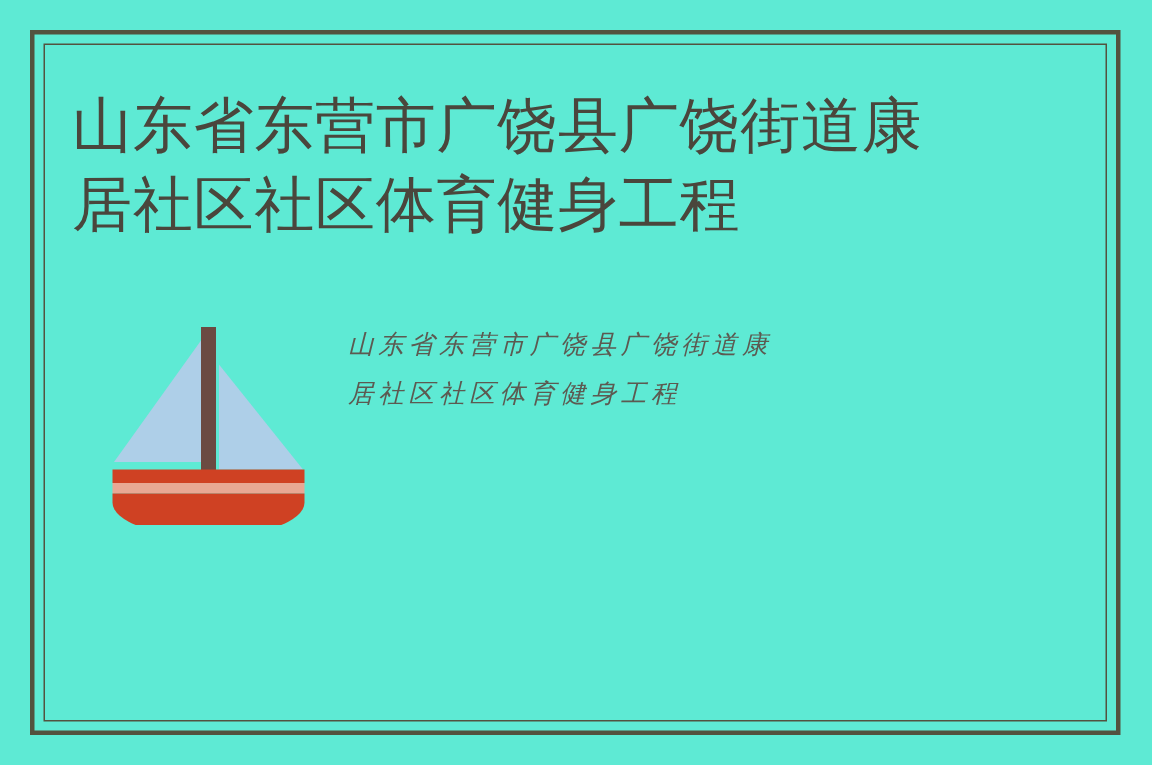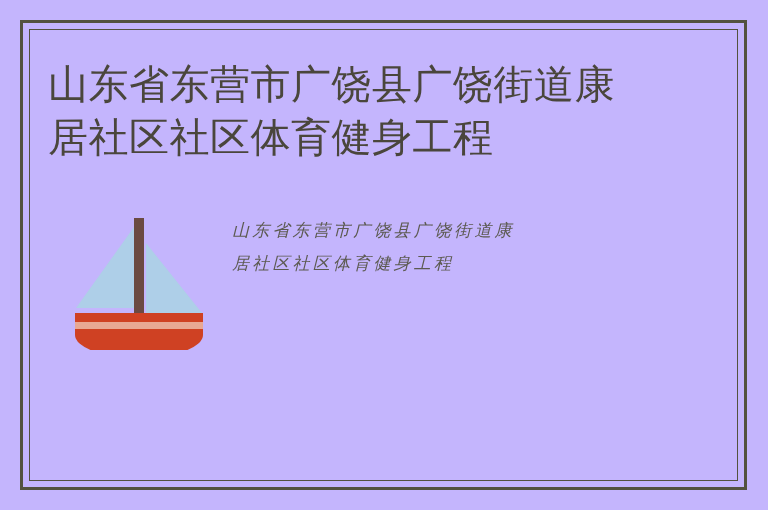--- a/index.html
+++ b/index.html
@@ -11,21 +11,21 @@
     height: 510px;
     overflow: hidden;
     background: #fcfcf3;
     font-family: "Liberation Sans", "DejaVu Sans", sans-serif;
   }
 
   #page {
     position: relative;
     width: 768px;
     height: 510px;
-    background: #c4b5fd;
+    background: #5eead4;
     box-sizing: border-box;
   }
 
   
   .frame-outer {
     position: absolute;
     left: 20px;
     top: 20px;
     width: 727px;
     height: 470px;

